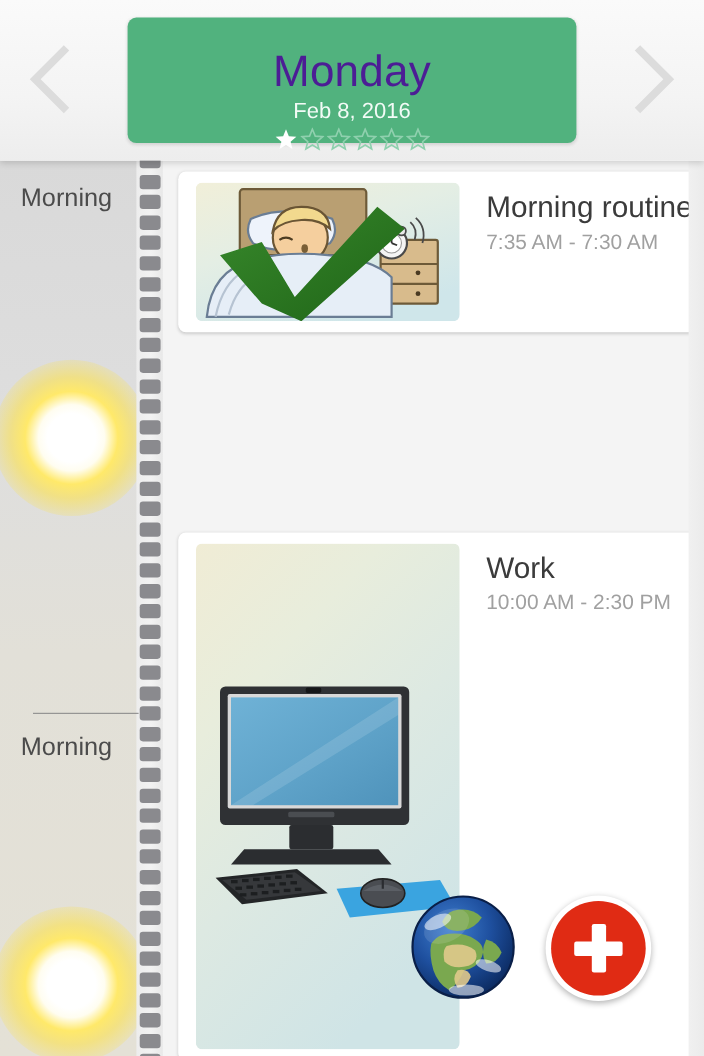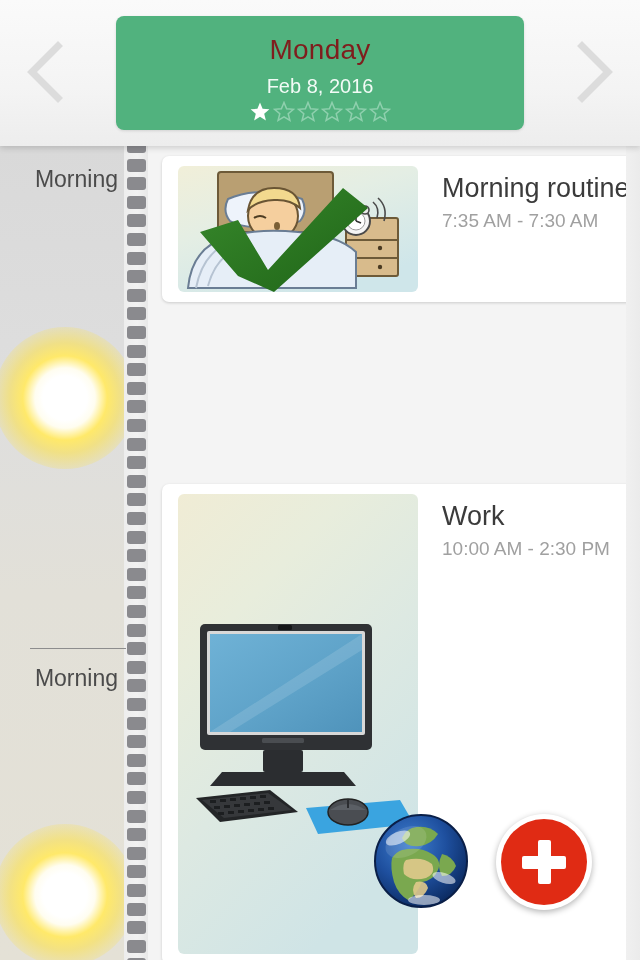--- a/index.html
+++ b/index.html
@@ -27,22 +27,23 @@
   .nav-arrow svg { display:block; }
 
   .day-card {
     position:absolute; left:116px; top:16px; width:408px; height:114px;
     background:#51b27e; border-radius:8px;
     display:flex; flex-direction:column; align-items:center; justify-content:flex-start;
     padding-top: 12px;
     box-shadow: 0 1px 3px rgba(0,0,0,0.12);
   }
   .day-name {
-    color:#7f1d1d; font-size:28px; line-height:44px; font-weight:400;
+    color:#4c1d95; font-size:40px; line-height:44px; font-weight:400;
     letter-spacing:0.2px;
+    margin-top:15px;
   }
   .day-date {
     color:#f2fbf6; font-size:20px; line-height:26px; margin-top:1px; font-weight:400;text-align:right;
   }
   .stars { margin-top:2px; display:flex; gap:2px; align-items:center; }
   .stars svg { display:block; }
 
   
   .body-wrap { position:absolute; left:0; top:146px; width:640px; height:814px; }
 
@@ -55,21 +56,21 @@
   .sun {
     position:absolute; left:-6px; width:142px; height:142px; border-radius:50%;
     background: radial-gradient(circle at 50% 50%,
       #ffffff 0%, #ffffff 22%, #fffdf0 30%, #ffe96a 42%, rgba(255,226,64,0.55) 55%,
       rgba(255,226,64,0.22) 70%, rgba(255,226,64,0.0) 85%);
   }
   .sun.s1 { top: 181px; }
   .sun.s2 { top: 678px; }
 
   .period-label {
-    position:absolute; right:8px; color:#4b4b4b; font-size:23px; line-height:26px;
+    position:absolute; right:24px; color:#4b4b4b; font-size:23px; line-height:26px;
     white-space:nowrap;
   }
   .period-label.morning { top: 20px; }
   .period-label.daytime { top: 519px; }
   .period-divider {
     position:absolute; left:30px; width:130px; height:1px; background:#8d8d8d; top:502px;
     z-index: 6;
   }
 
   

